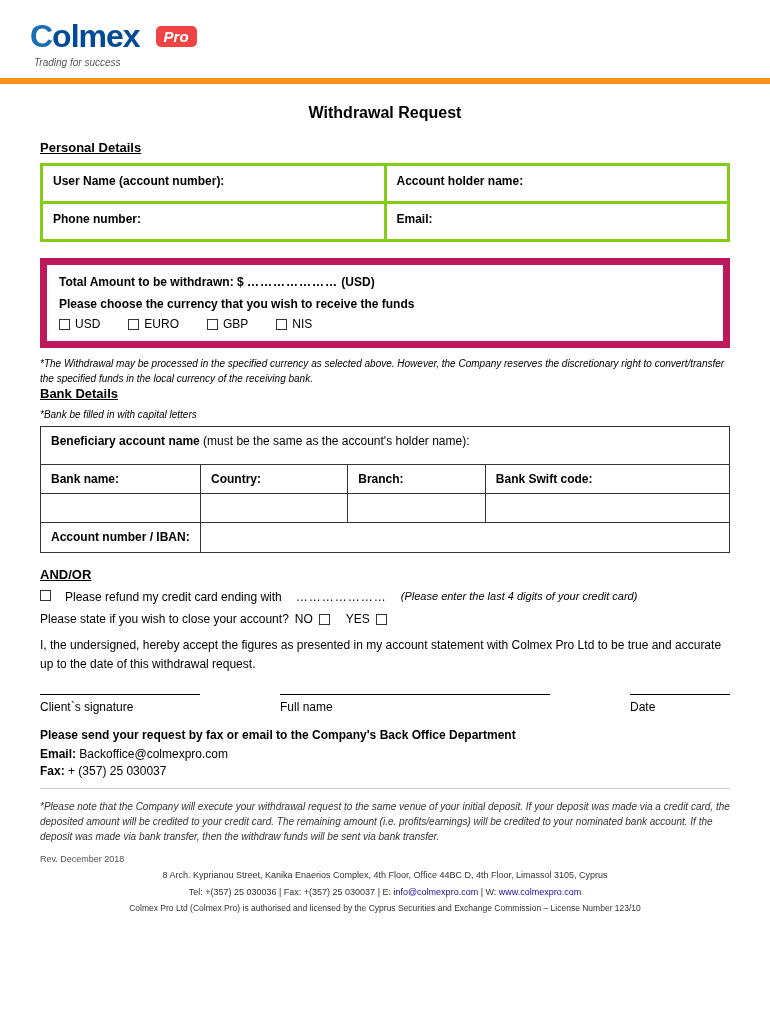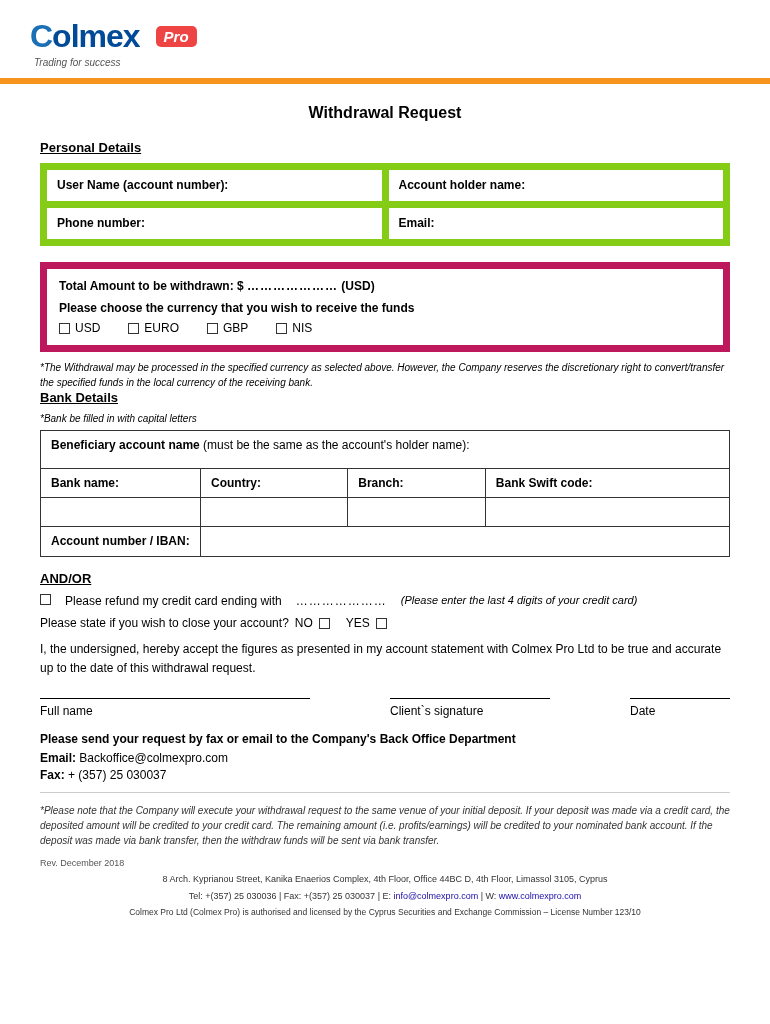--- a/index.html
+++ b/index.html
@@ -81,21 +81,21 @@
     }
 
     
     .form-table {
       width: 100%;
       border-collapse: collapse;
       border: 1px solid #333;
       margin-bottom: 16px;
     }
     .form-table td {
-      border: 7px solid #84cc16;
+      border: 3px solid #84cc16;
       padding: 8px 10px;
       font-size: 12px;
       vertical-align: top;
       height: 38px;
     }
     .form-table td.label {
       font-weight: bold;
       width: 50%;
     }
 
@@ -399,26 +399,26 @@
     <span style="">NO</span>
     <div class="checkbox-sq"></div>
     <span style="margin-left:10px;">YES</span>
     <div class="checkbox-sq"></div>
   </div>
 
   <div class="statement-text">I, the undersigned, hereby accept the figures as presented in my account statement with Colmex Pro Ltd to be true and accurate up to the date of this withdrawal request.</div>
 
   <div class="signature-area">
     <div class="sig-line">
+      <div class="sig-underline long"></div>
+      <span class="sig-label">Client`s signature</span>
+    </div>
+    <div class="sig-line">
       <div class="sig-underline medium"></div>
       <span class="sig-label">Full name</span>
-    </div>
-    <div class="sig-line">
-      <div class="sig-underline long"></div>
-      <span class="sig-label">Client`s signature</span>
     </div>
     <div class="sig-line">
       <div class="sig-underline short"></div>
       <span class="sig-label">Date</span>
     </div>
   </div>
 
   <div class="send-info">
     <div class="bold-line">Please send your request by fax or email to the Company's Back Office Department</div>
     <div class="detail-line">

